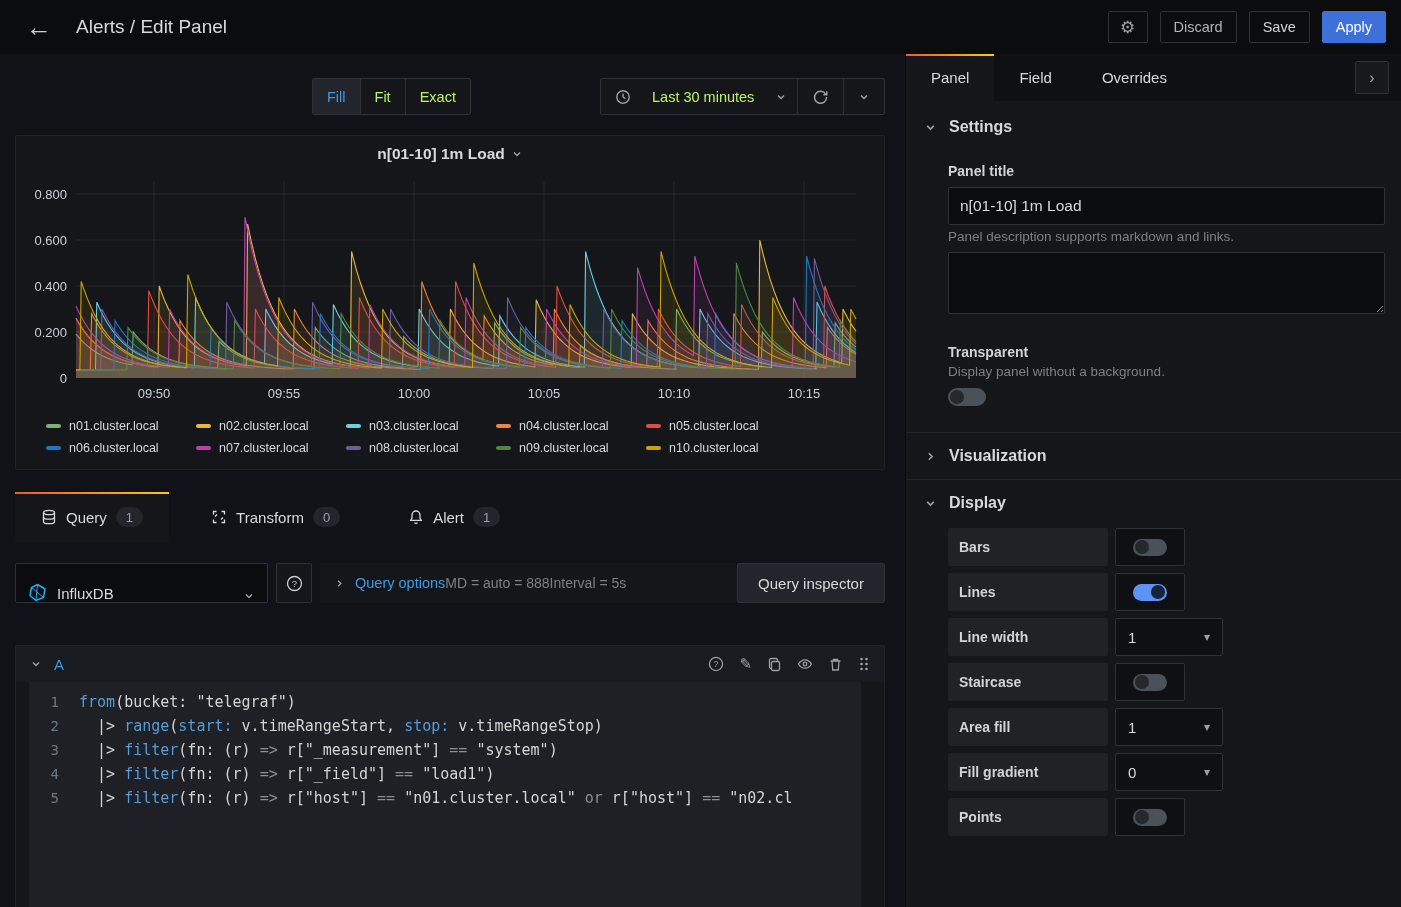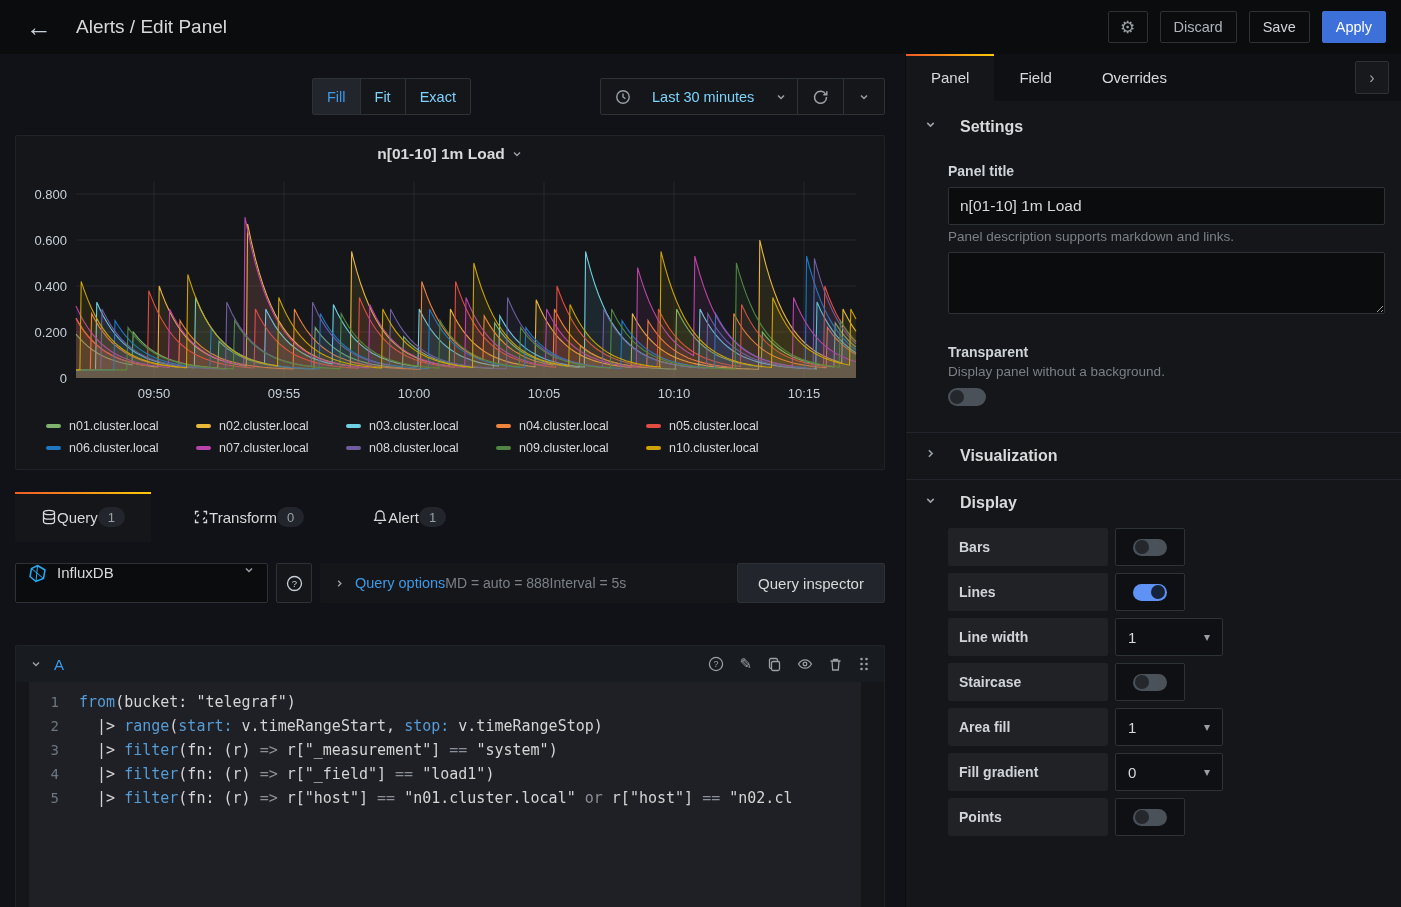--- a/index.html
+++ b/index.html
@@ -16,48 +16,48 @@
   .btn{height:32px;border:1px solid #2c3235;border-radius:2px;background:transparent;
        color:#d0d4d8;font-size:14.5px;font-weight:500;display:flex;align-items:center;
        justify-content:center;padding:0 13px;cursor:pointer;font-family:inherit}
   .btn.icon-btn{width:40px;font-size:17px;color:#9aa0a6}
   .btn.primary{background:#3d71d9;border-color:#3d71d9;color:#fff}
   .btn.dim{color:#aeb4ba}
   
   .main{position:absolute;left:0;top:54px;width:905px;height:853px}
   .toolbar{position:absolute;left:15px;top:24px;width:870px;height:37px}
   .grp{position:absolute;display:flex;height:37px;border:1px solid #2c3235;border-radius:2px;background:#141619}
-  .grp>div{display:flex;align-items:center;padding:0 14px;font-size:14.5px;color:#7dd3fc;cursor:pointer;border-left:1px solid #2c3235}
+  .grp>div{display:flex;align-items:center;padding:0 14px;font-size:14.5px;color:#bef264;cursor:pointer;border-left:1px solid #2c3235}
   .grp>div:first-child{border-left:none}
   .grp .on{background:#22252b;color:#3d9ae8;font-weight:500}
   .radio{left:297px}
   .time{left:585px}
   .time .tlabel{gap:21px}
   .refresh{right:0}
   
   .card{position:absolute;left:15px;top:81px;width:870px;height:335px;background:#141619;
         border:1px solid #202226;border-radius:2px}
   .card-title{height:36px;display:flex;align-items:center;justify-content:center;gap:6px;
         font-size:15.5px;font-weight:600;color:#d8d9da;cursor:pointer}
   .legend{margin:8px 0 0 30px;display:flex;flex-wrap:wrap;width:790px}
   .li{width:150px;display:flex;align-items:center;height:22px;font-size:12.5px;color:#d8d9da;cursor:pointer}
   .li .dash{width:15px;height:4px;border-radius:2px;margin-right:8px;flex:none}
   
   .qtabs{position:absolute;left:15px;top:438px;width:870px;height:50px;display:flex}
-  .qtab{display:flex;align-items:center;padding:6px 26px;font-size:15px;color:#d8d9da;
+  .qtab{display:flex;align-items:center;gap:9px;padding:6px 26px;font-size:15px;color:#d8d9da;
         position:relative;cursor:pointer}
   .qtab.active{background:#141619}
   .qtab.active::before{content:'';position:absolute;left:0;right:0;top:0;height:2px;
         background:linear-gradient(90deg,#f05a28,#fbca0a)}
   .qtab.sp{margin-left:16px}
   .badge{background:#22252b;color:#9aa0a6;border-radius:11px;padding:2.5px 10px;font-size:13px}
   
   .qopts{position:absolute;left:15px;top:509px;width:870px;height:40px;display:flex;align-items:stretch}
   .ds{width:253px;background:#0b0c0e;border:1px solid #2c3235;border-radius:2px;display:flex;
-      align-items:flex-start;padding:0 12px;gap:10px;font-size:15px;cursor:pointer}
+      align-items:flex-end;padding:0 12px;gap:10px;font-size:15px;cursor:pointer}
   .helpbtn{width:36px;margin-left:8px;border:1px solid #2c3235;border-radius:2px;background:#141619;
       display:flex;align-items:center;justify-content:center;cursor:pointer}
   .qmid{flex:1;margin-left:8px;background:#141619;display:flex;align-items:center;
       padding:0 14px;border-radius:2px}
   .qo-link{color:#3d9ae8;font-size:14.5px;font-weight:500;cursor:pointer;display:flex;gap:10px;align-items:center}
   .qo-stat{color:#7b8087;font-size:14px}
   .qinsp{width:148px;background:#22252b;border:1px solid #2c3235;border-radius:2px;display:flex;
       align-items:center;justify-content:center;font-size:15px;font-weight:500;cursor:pointer}
   
   .qcard{position:absolute;left:15px;top:591px;width:870px;height:262px;background:#141619;
@@ -75,21 +75,21 @@
   
   .side{position:absolute;left:905px;top:54px;width:496px;height:853px;background:#141619;border-left:1px solid #0b0c0e}
   .stabs{height:47px;background:#0e1013;display:flex;position:relative}
   .stab{display:flex;align-items:center;padding:0 25px;font-size:15px;color:#d8d9da;cursor:pointer;position:relative}
   .stab.active{background:#141619}
   .stab.active::before{content:'';position:absolute;left:0;right:0;top:0;height:2px;
       background:linear-gradient(90deg,#f05a28,#fbca0a)}
   .sexpand{position:absolute;right:12px;top:7px;width:34px;height:33px;border:1px solid #2c3235;
       border-radius:2px;background:#17191d;color:#9aa0a6;display:flex;align-items:center;
       justify-content:center;font-size:16px;cursor:pointer}
-  .sechdr{display:flex;gap:23px;padding:17px 0 6px 18px;font-size:16px;
+  .sechdr{display:flex;align-items:center;gap:12px;padding:17px 0 6px 18px;font-size:16px;
       font-weight:600;color:#d8d9da;cursor:pointer}
   .scontent{padding:0 16px 0 42px}
   .flabel{font-size:14px;font-weight:600;color:#cfd4d9;margin-top:21px}
   .fhint{font-size:13.5px;color:#7b8087;margin-top:4px}
   .tinput{margin-top:8px;width:100%;height:38px;background:#0b0c0e;border:1px solid #2c3235;
       border-radius:2px;color:#d8d9da;font-size:15.5px;padding:0 11px;font-family:inherit}
   .tarea{margin-top:8px;width:100%;height:62px;background:#0b0c0e;border:1px solid #2c3235;
       border-radius:2px;color:#d8d9da;font-size:14px;padding:6px 10px;font-family:inherit;resize:both}
   .pill{width:34px;height:17px;border-radius:9px;background:#4a5159;position:relative;cursor:pointer;flex:none}
   .pill .knob{position:absolute;top:1.5px;left:2px;width:14px;height:14px;border-radius:50%;background:#24272c}

